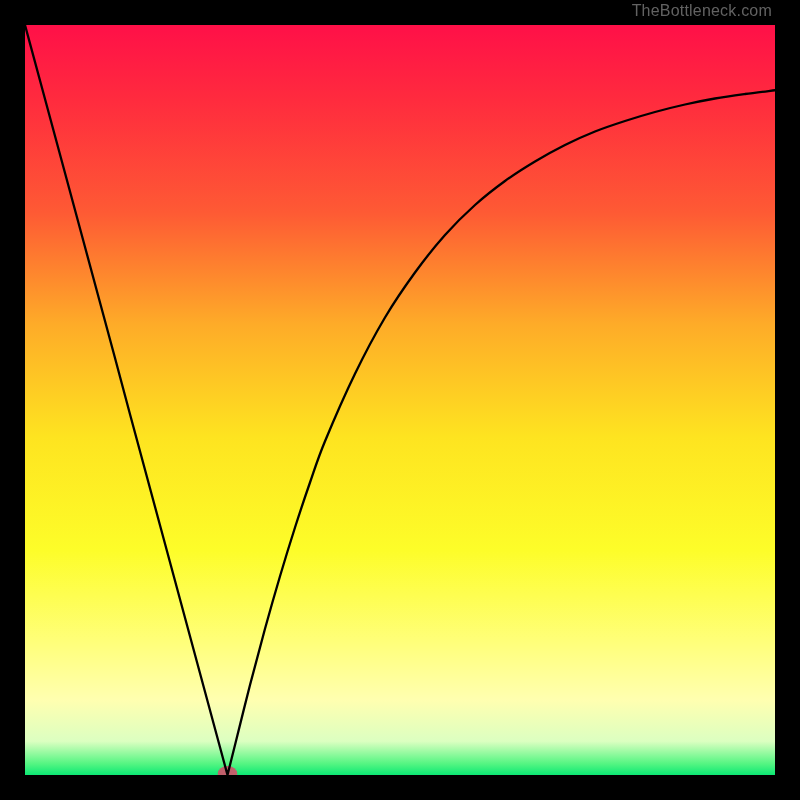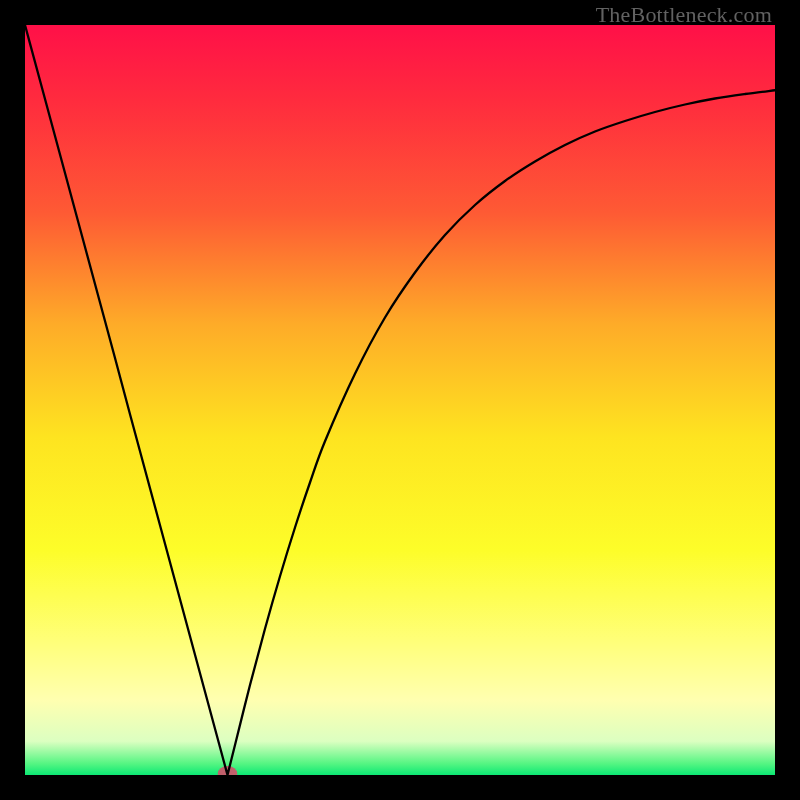--- a/index.html
+++ b/index.html
@@ -24,24 +24,24 @@
     left: 0;
     top: 0;
     width: 750px;
     height: 750px;
   }
   .watermark {
     position: absolute;
     top: 2px;
     right: 28px;
     color: #626262;
-    font-size: 22px;
+    font-size: 16px;
     font-weight: 400;
     letter-spacing: 0.2px;
-    font-family: Liberation Serif, serif;
+    font-family: Liberation Sans, sans-serif;
   }
   svg {
     display: block;
   }
 </style>
 </head>
 <body>
 
 <div class="frame">
   <svg class="plot-area" viewBox="0 0 750 750" width="750" height="750" preserveAspectRatio="none">

